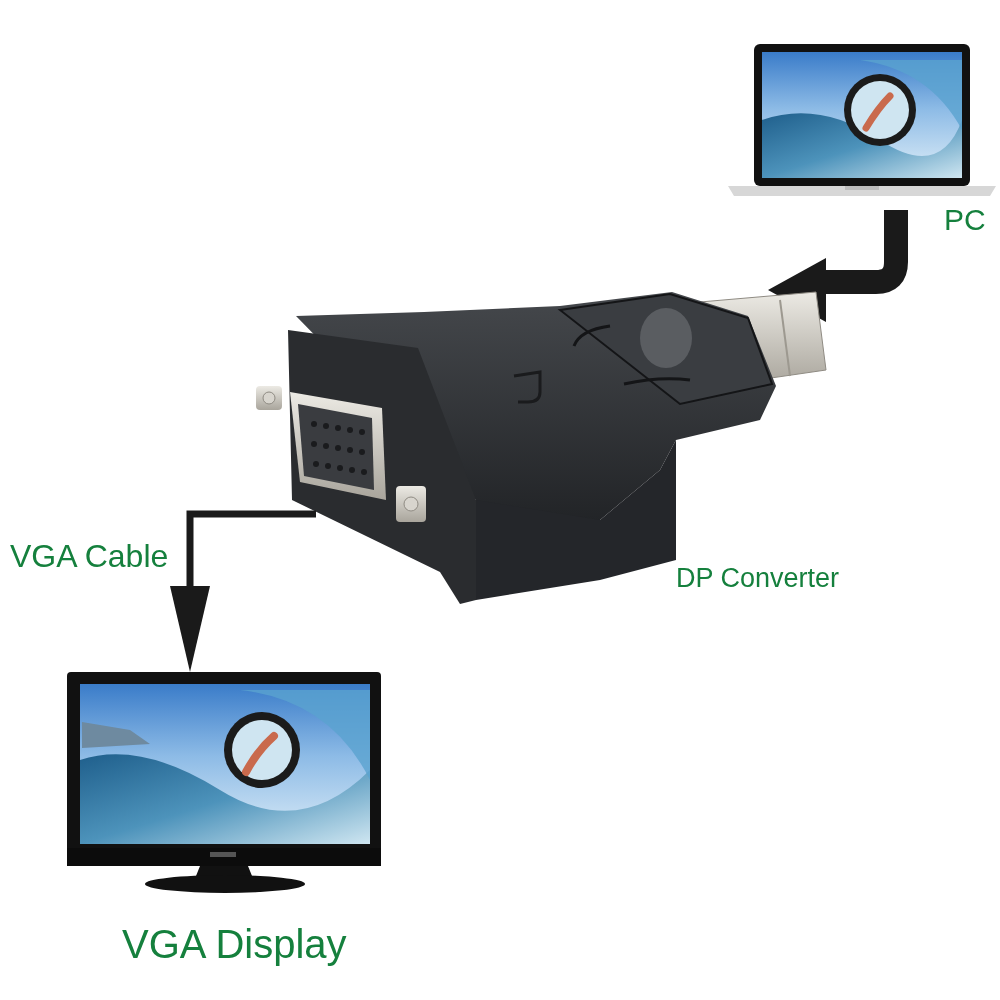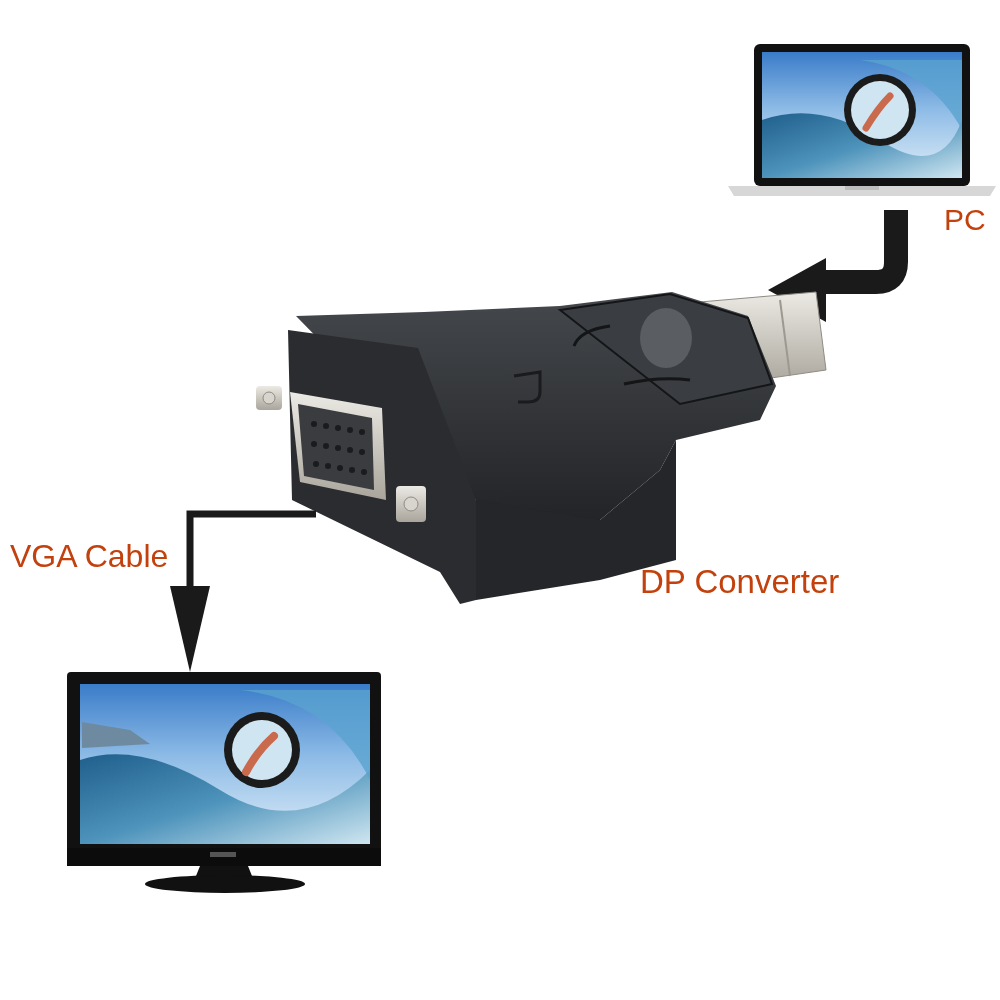--- a/index.html
+++ b/index.html
@@ -1,21 +1,21 @@
 <!DOCTYPE html>
 <html><head>
 <meta charset="utf-8">
 <style>
   html, body { margin: 0; padding: 0; background: #ffffff; }
   #stage { position: relative; width: 1000px; height: 1000px; overflow: hidden; background: #fff;
     font-family: "Liberation Sans", "DejaVu Sans", sans-serif; }
-  .label { position: absolute; color: #c2410c; white-space: nowrap; }
+  .label { position: absolute; color: #15803d; white-space: nowrap; }
   #lbl-pc { left: 944px; top: 203px; font-size: 30px; }
   #lbl-cable { left: 10px; top: 538px; font-size: 32px; }
-  #lbl-conv { left: 640px; top: 563px; font-size: 33px; }
+  #lbl-conv { left: 676px; top: 563px; font-size: 27px; }
   #lbl-display { left: 122px; top: 922px; font-size: 40px; }
   svg { position: absolute; left: 0; top: 0; }
 </style>
 </head>
 <body>
 
 <div id="stage">
   <svg width="1000" height="1000" viewBox="0 0 1000 1000">
     <defs>
       <linearGradient id="sky" x1="0" y1="0" x2="0" y2="1">
@@ -116,13 +116,14 @@
       <rect x="67" y="848" width="314" height="18" fill="#0c0c0c"></rect>
       <rect x="210" y="852" width="26" height="5" fill="#555"></rect>
       <path d="M200 866 L248 866 L252 876 L196 876 Z" fill="#111"></path>
       <ellipse cx="225" cy="884" rx="80" ry="9" fill="#111"></ellipse>
     </g>
   </svg>
 
   <div class="label" id="lbl-pc">PC</div>
   <div class="label" id="lbl-cable">VGA Cable</div>
   <div class="label" id="lbl-conv">DP Converter</div>
+  <div class="label" id="lbl-display">VGA Display</div>
 </div>
 
 </body></html>

